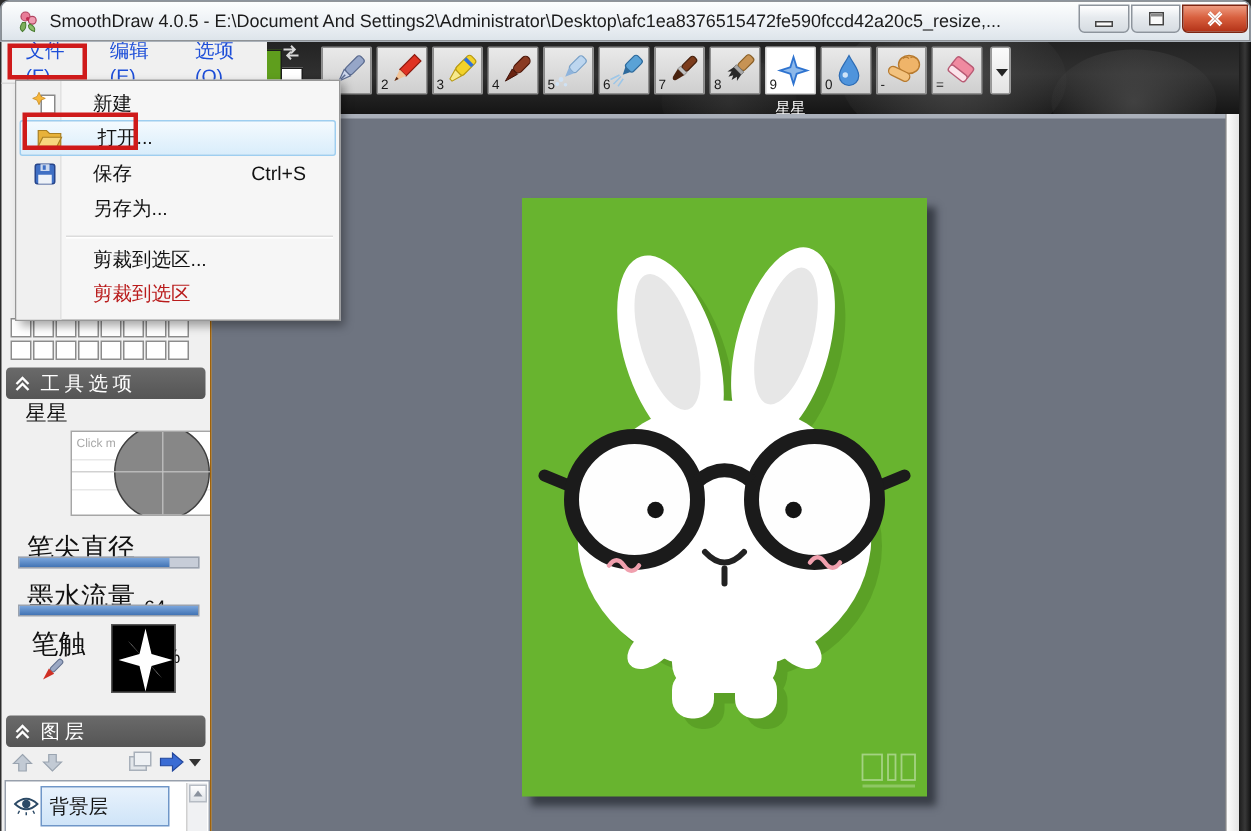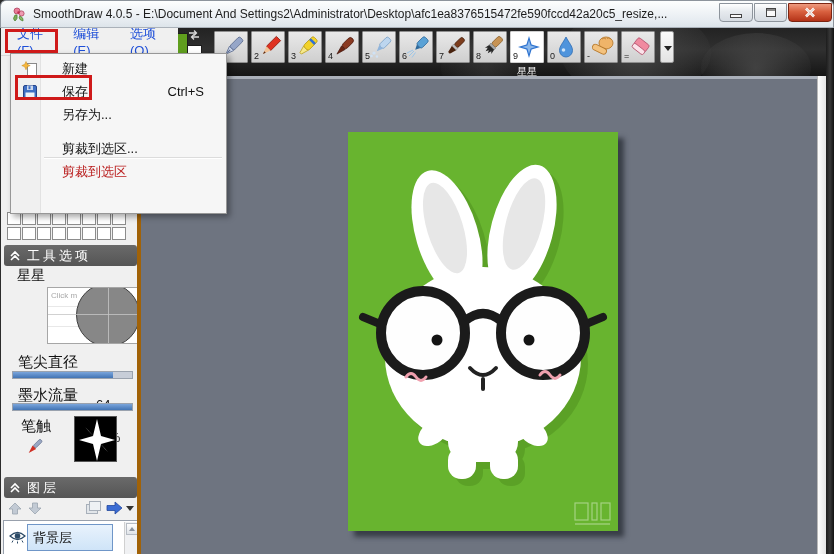--- a/index.html
+++ b/index.html
@@ -42,34 +42,34 @@
   #swatch-bg { background:#fff; border:1px solid #1d1d1d; }
   #swatch-fg { border:1px solid #1d1d1d; }
 
   
   #menubar { left:1px; top:28px; width:177px; height:28px; background:#f0f0f0;
     display:flex; align-items:center; padding-left:6px; border-bottom:1px solid #d8d8d8; }
   .menu-item { font-size:13px; color:#1d4ed8; padding:4px 10px; }
 
   
   #sidebar { left:1px; top:56px; width:140px; height:498px; background:#f0f0f0;
-    border-right:4px solid #a16207; overflow:hidden;text-align:right; }
+    border-right:1px solid #a16207; overflow:hidden;text-align:right; }
   .swcell { width:14px; height:13px; background:#fff; border:1px solid #8c8c8c; margin-right:1px; }
   .palrow { display:flex; }
   .panel-header { background:linear-gradient(#6a6a6a,#555); border-radius:3px; height:21px;
     display:flex; align-items:center; color:#fff; font-size:13px; letter-spacing:3px; padding-left:5px; }
   .panel-header svg { margin-right:6px; }
   #preview-box { width:123px; height:57px; background:#fff; border:1px solid #a6a6a6; overflow:hidden; }
   #preview-hint { position:absolute; left:3px; top:3px; font-size:8px; color:#a8a8a8; }
   #preview-grid-h1,#preview-grid-h2 { position:absolute; left:0; width:100%; height:1px; background:#e8e8e8; }
   #brush-circle { position:absolute; left:28px; top:-5px; width:64px; height:64px; border-radius:50%;
     background:#878787; border:1px solid #3e3e3e; }
   #preview-cross-h { position:absolute; left:0; top:26px; width:100%; height:1px; background:#c6c6c6; opacity:.8; }
   #preview-cross-v { position:absolute; left:60px; top:0; width:1px; height:100%; background:#c6c6c6; opacity:.8; }
-  .optlabel { font-size:15px; color:#111; }
+  .optlabel { font-size:18px; color:#111; }
   .optvalue { font-size:13px; color:#111;margin-top:44px; }
   .slider { width:121px; height:8px; background:#c7cdd8; border:1px solid #9aa2ae; }
   .slider .fill { height:100%; background:linear-gradient(#7aa5dc,#43параd); background:linear-gradient(#7aa5dc,#4274b4); }
   #tip-box { width:43px; height:46px; background:#000; border:1px solid #555; }
   #layer-list { width:137px; height:60px; background:#fff; border:1px solid #98a0ac; }
   #layer-name-box { position:absolute; left:23px; top:3px; width:86px; height:27px;
     background:linear-gradient(#e8f2fc,#cfe4f8); border:1px solid #6f96c8; display:flex; align-items:center; padding-left:5px; }
   #layer-name-box span { font-size:13px; color:#111; }
   #layer-scroll { position:absolute; right:1px; top:1px; width:14px; height:56px; background:#f0f1f3; border-left:1px solid #d0d0d0; }
   #layer-scroll-up { width:12px; height:12px; margin:1px auto; background:linear-gradient(#fefefe,#dfe3e8); border:1px solid #b6bcc4; position:relative; }
@@ -426,20 +426,29 @@
     <div class="gutter"></div>
     <div class="mrow">
       <span class="micon">
         <svg width="18" height="18" viewBox="0 0 18 18">
           <rect x="6.5" y="3.5" width="9" height="12" fill="#fff" stroke="#8a8a8a"></rect>
           <path d="M5,1.5 l1.3,2.8 L9.2,5.6 6.3,6.8 5,9.8 3.7,6.8 0.8,5.6 3.7,4.3 Z" fill="#f6b73c" stroke="#c88a1e" stroke-width="0.5"></path>
         </svg>
       </span>
       <span class="mlabel">新建</span>
     </div>
+    <div class="mrow hl">
+      <span class="micon">
+        <svg width="18" height="18" viewBox="0 0 18 18">
+          <path d="M1.5,4 h5.5 l2,2 h7.5 v8.5 h-15 z" fill="#e8b23a" stroke="#a97f22" stroke-width="0.8"></path>
+          <path d="M1.5,14.5 l3,-6 h12.5 l-3,6 z" fill="#f8d77e" stroke="#a97f22" stroke-width="0.8"></path>
+        </svg>
+      </span>
+      <span class="mlabel">打开...</span>
+    </div>
     <div class="mrow">
       <span class="micon">
         <svg width="18" height="18" viewBox="0 0 18 18">
           <rect x="2.5" y="2.5" width="13" height="13" rx="1.5" fill="#3f6fc4" stroke="#27458a"></rect>
           <rect x="6" y="2.5" width="6" height="4.5" fill="#cdd9ee"></rect>
           <rect x="7.5" y="3.2" width="2" height="3" fill="#3f6fc4"></rect>
           <rect x="4.5" y="9.5" width="9" height="6" fill="#eef2f8"></rect>
         </svg>
       </span>
       <span class="mlabel">保存</span>

